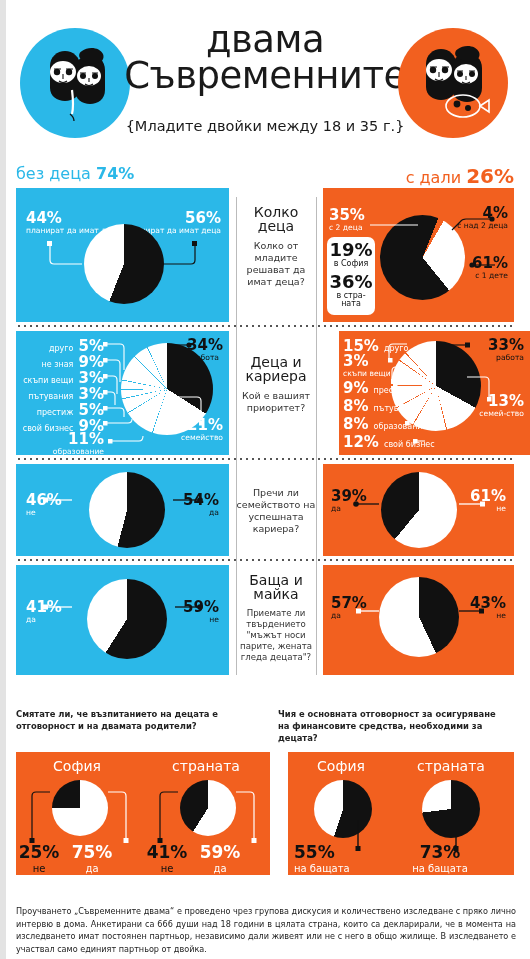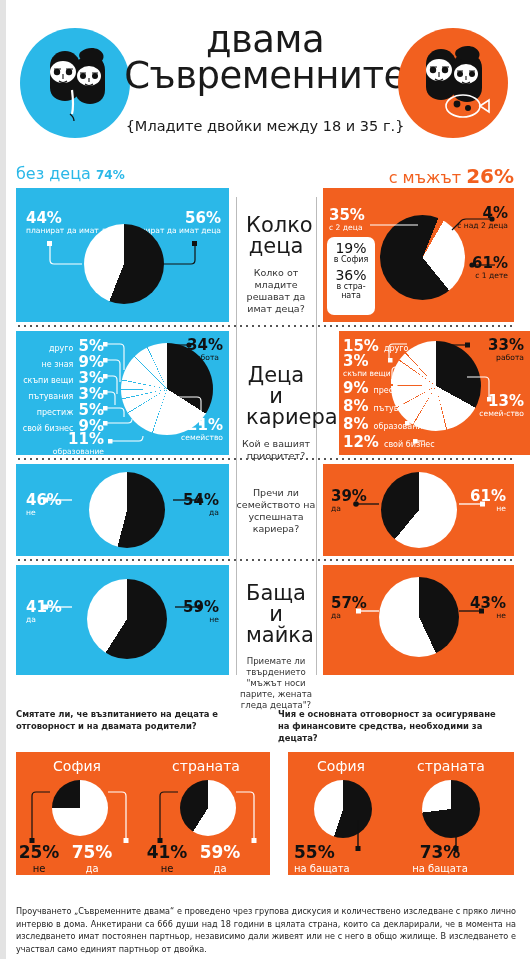--- a/index.html
+++ b/index.html
@@ -17,54 +17,54 @@
   .mascot.blue{left:20px;top:28px;background:#2bb8e8;}
   .mascot.orange{left:398px;top:28px;background:#f2601f;}
   .mascot svg{position:absolute;left:0;top:0;}
   .title{position:absolute;left:110px;top:22px;width:310px;text-align:center;
     font-size:37px;line-height:0.98;color:#1a1a1a;letter-spacing:-0.5px;font-weight:400;}
   .subtitle{position:absolute;left:110px;top:118px;width:310px;text-align:center;
     font-size:14.5px;color:#1a1a1a;}
 
   
   .legend-blue{position:absolute;left:16px;top:164px;font-size:16px;color:#2bb8e8;}
-  .legend-blue b{font-size:12px;font-weight:bold;}
+  .legend-blue b{font-size:16px;font-weight:bold;}
   .legend-orange{position:absolute;right:16px;top:164px;font-size:16px;color:#f2601f;text-align:right;}
   .legend-orange b{font-size:20px;font-weight:bold;}
   .bar{position:absolute;top:188px;height:9px;}
   .bar.blue{left:16px;width:213px;background:#2bb8e8;}
   .bar.orange{left:323px;width:191px;background:#f2601f;}
 
   
   .panel{position:absolute;}
   .panel.blue{background:#2bb8e8;left:16px;width:213px;}
   .panel.orange{background:#f2601f;left:323px;width:191px;}
   .mid{position:absolute;left:236px;width:80px;text-align:center;color:#1a1a1a;}
-  .mid h3{margin:10px;font-size:21px;line-height:1.0;font-weight:400;}
+  .mid h3{margin:0;font-size:14px;line-height:1.0;font-weight:400;}
   .mid p{margin:7px 0 0 0;font-size:9.5px;line-height:1.28;color:#333;}
   .mid p.small{font-size:8.6px;}
 
   
   .dots{position:absolute;height:2px;left:16px;width:498px;
     background-image:radial-gradient(circle,#555 0.9px,transparent 1.1px);
     background-size:6px 2px;background-repeat:repeat-x;}
   .vline{position:absolute;width:1px;background:#bbb;}
 
   
   .pie{position:absolute;border-radius:50%;}
   .lbl{position:absolute;line-height:1.08;}
   .lbl .pct{font-size:15px;font-weight:bold;display:block;}
   .lbl .cap{font-size:7.6px;display:block;margin-top:1px;}
   .w{color:#ffffff;}
   .k{color:#111111;}
   .lead{position:absolute;}
 
   
   .bubble{position:absolute;background:#fff;border-radius:7px;text-align:center;color:#111;}
-  .bubble .big{font-size:14px;font-weight:normal;display:block;line-height:1.05;}
+  .bubble .big{font-size:18px;font-weight:bold;display:block;line-height:1.05;}
   .bubble .sm{font-size:8px;display:block;line-height:1.1;}
 
   
   .qtext{position:absolute;font-size:8.4px;line-height:1.45;color:#222;font-weight:bold;}
   .botbox{position:absolute;background:#f2601f;}
   .bt{position:absolute;font-size:14px;color:#fff;text-align:center;width:90px;}
   .bnum{position:absolute;text-align:center;width:56px;}
   .bnum .n{font-size:17px;font-weight:bold;display:block;line-height:1;}
   .bnum .c{font-size:10px;display:block;margin-top:2px;}
 
@@ -146,21 +146,21 @@
         <circle cx="70" cy="80" r="3" fill="#111"></circle>
       </svg>
     </div>
   </div>
 
   <div class="legend-blue">
     <span>без деца</span>
     <b>74%</b>
   </div>
   <div class="legend-orange">
-    <span>с мъжът</span>
+    <span>с дали</span>
     <b>26%</b>
   </div>
   <div class="bar blue"></div>
   <div class="bar orange"></div>
 
   <div class="vline" style="left:236px;top:197px;height:478px;"></div>
   <div class="vline" style="left:316px;top:197px;height:478px;"></div>
 
   <div class="panel blue" style="top:197px;height:125px;">
     <div class="lbl w" style="left:10px;top:13px;">

